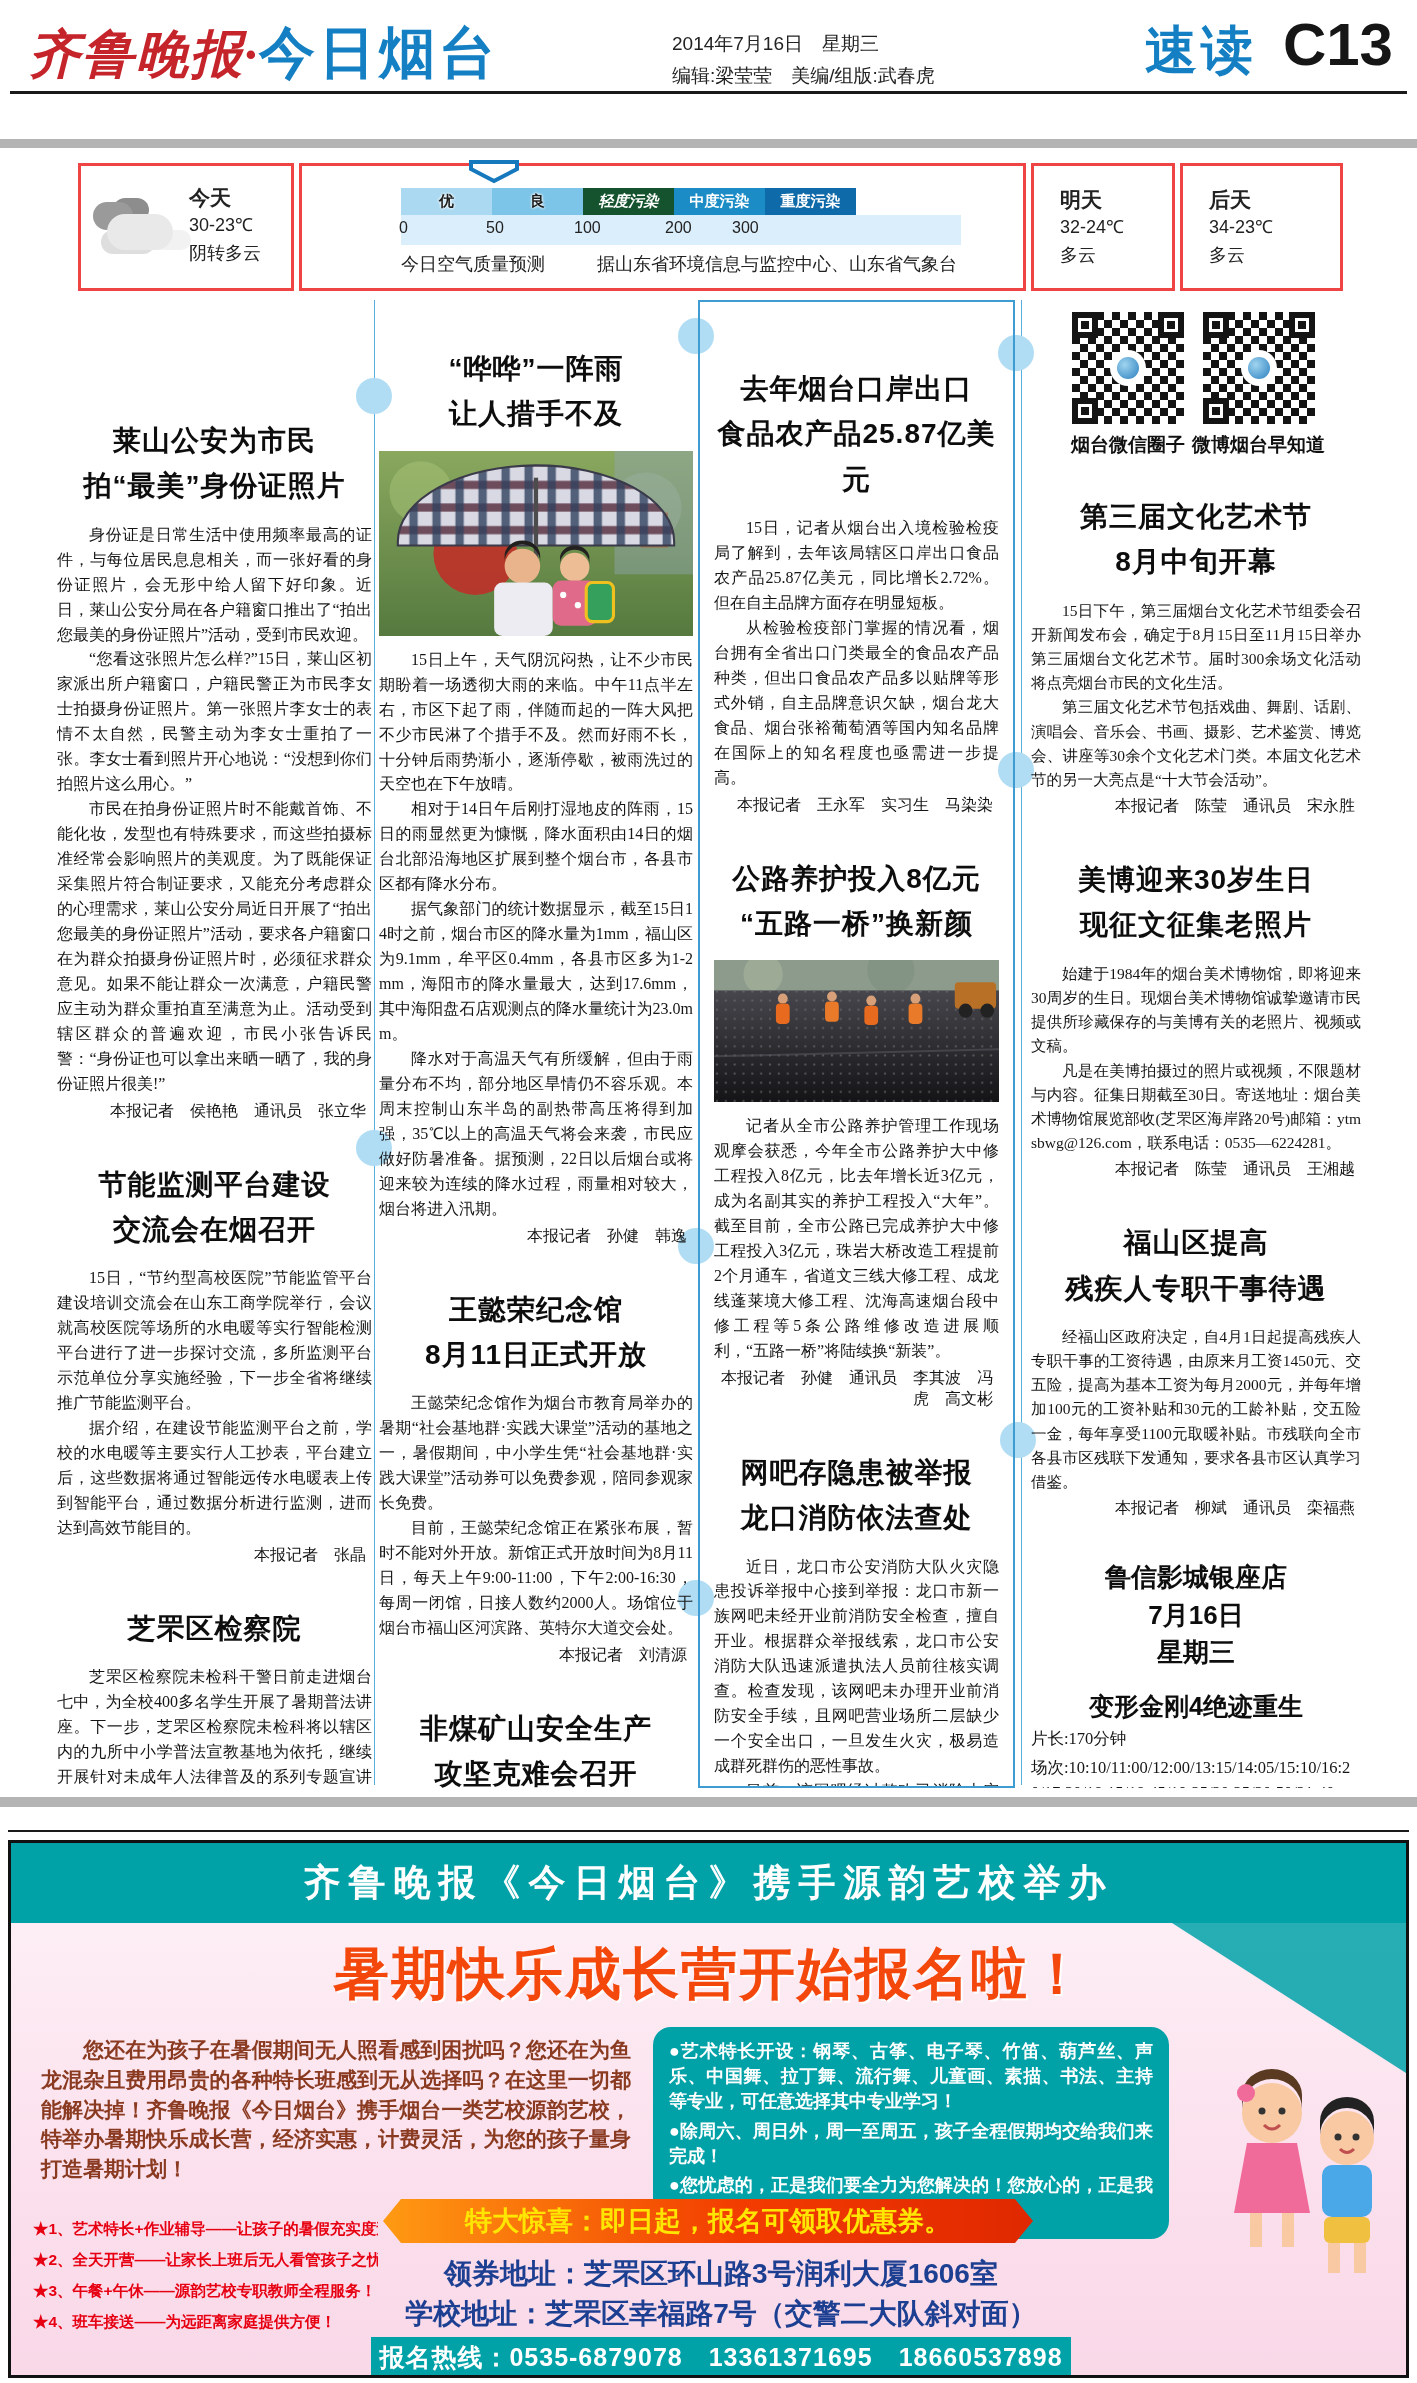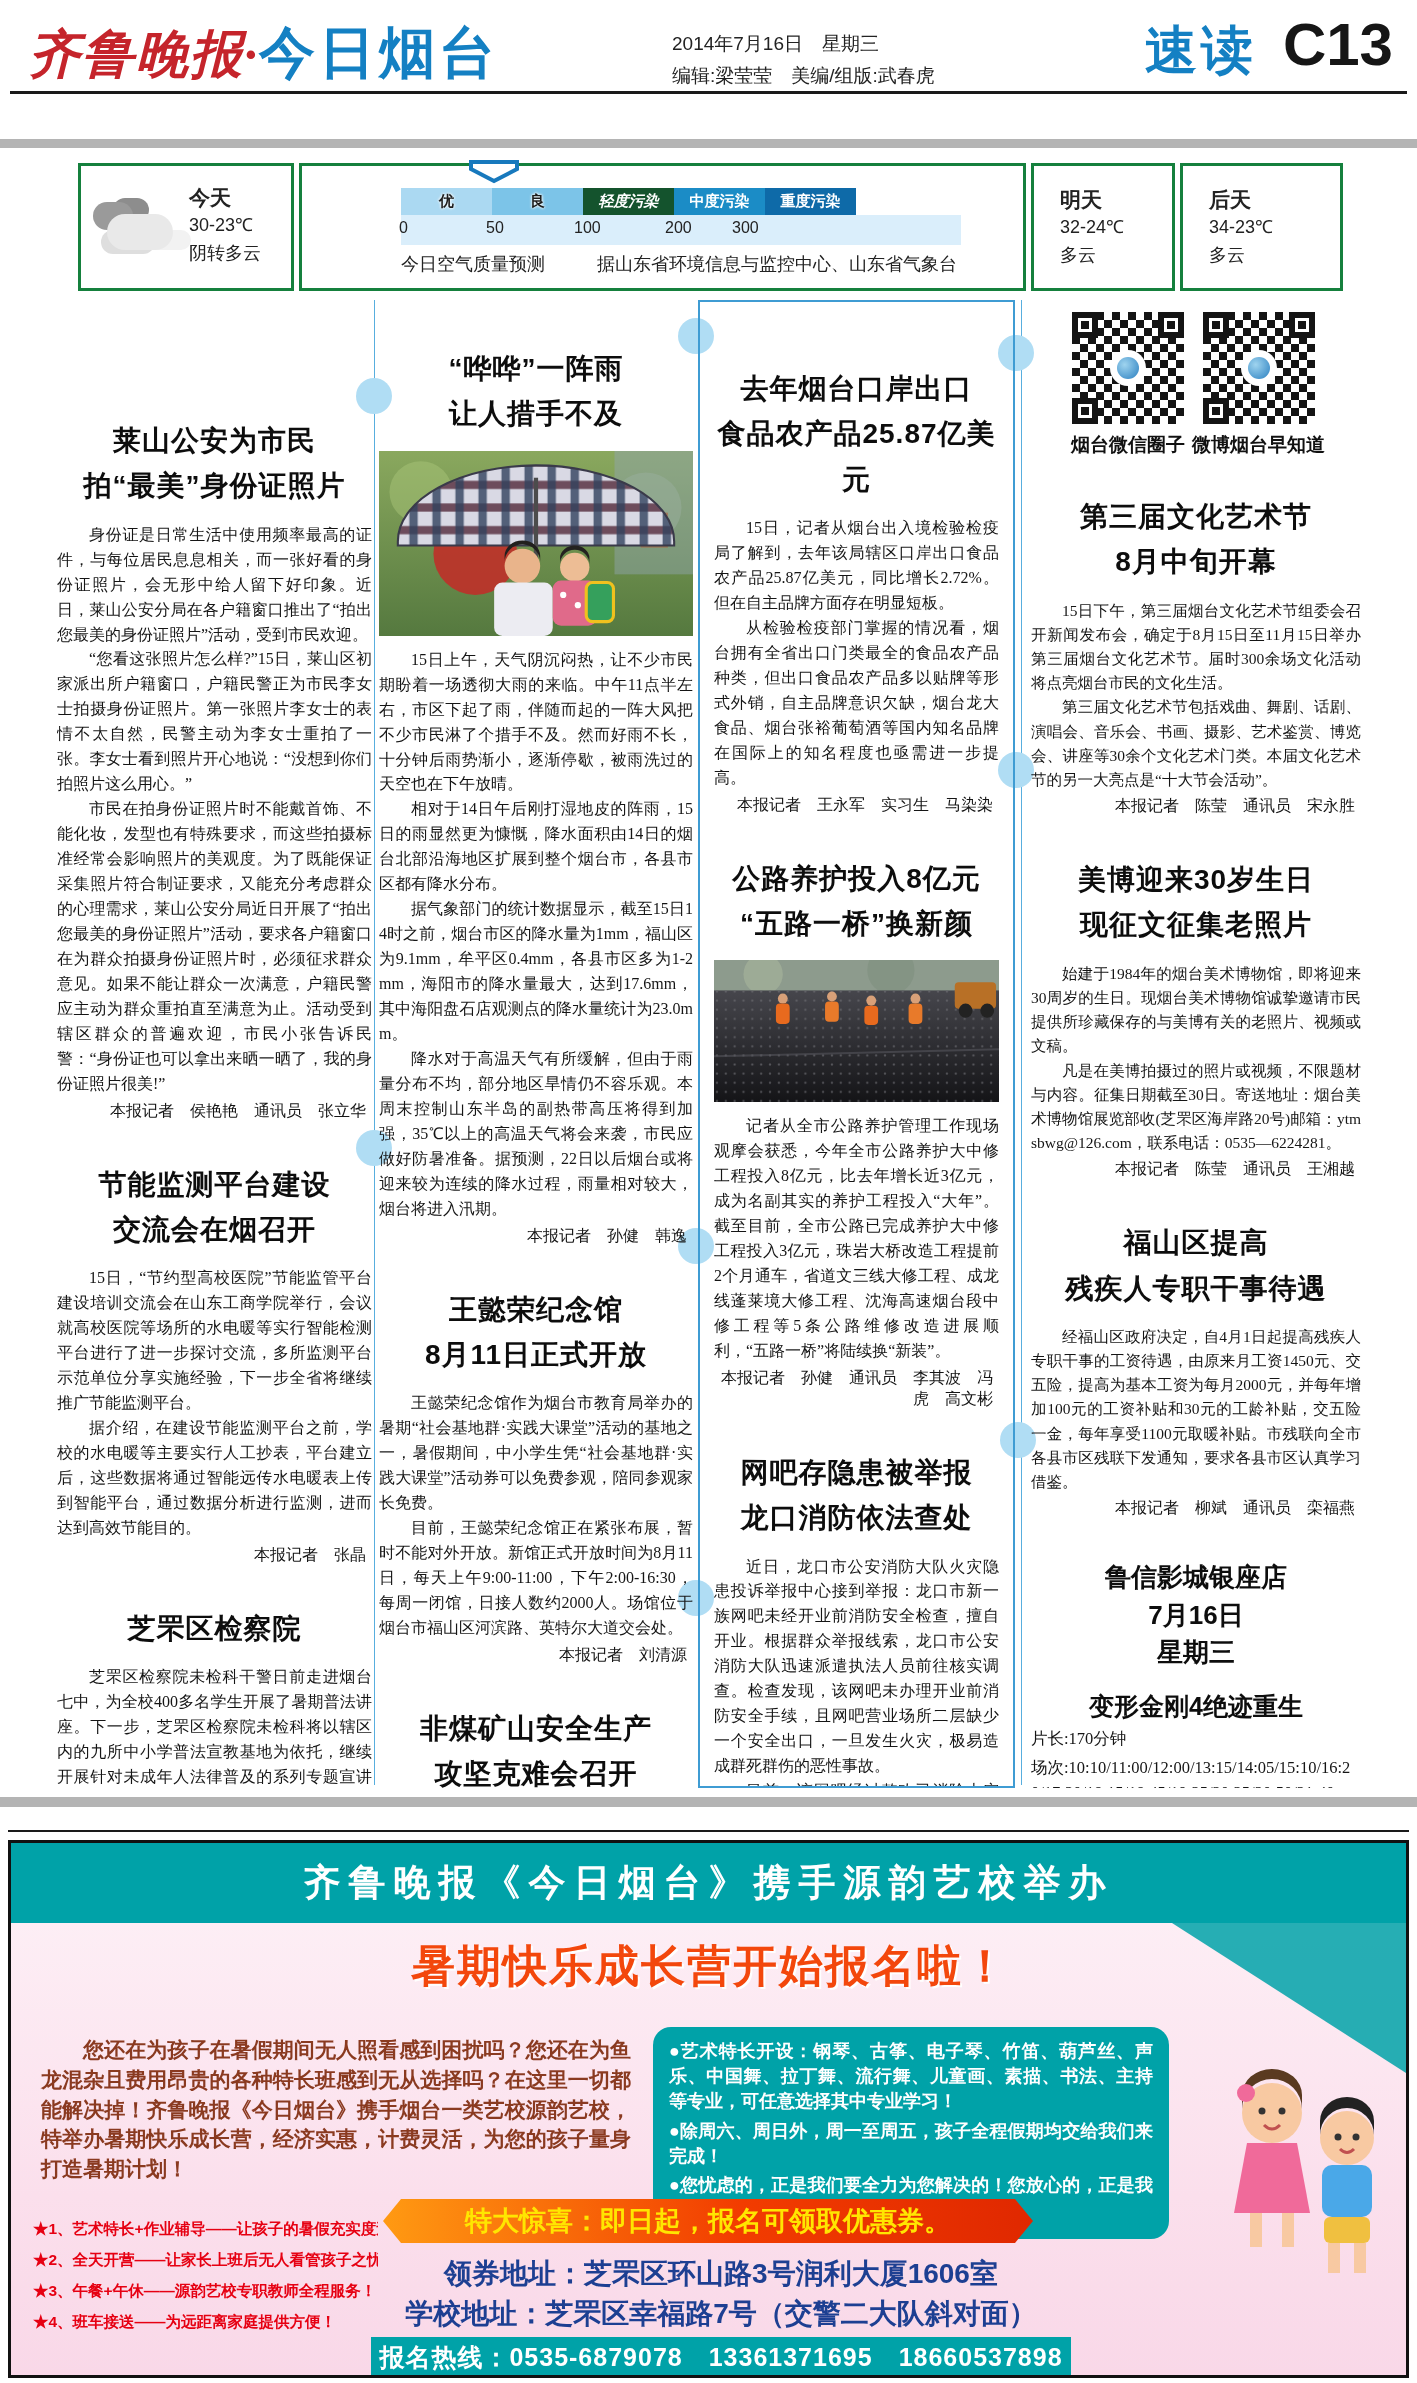--- a/index.html
+++ b/index.html
@@ -9,21 +9,21 @@
   .masthead{position:absolute;left:28px;top:16px;white-space:nowrap;}
   .brand-red{font-size:52px;font-weight:900;color:#c5242b;font-style:italic;letter-spacing:2px;
              font-family:"Liberation Serif",serif;}
   .brand-blue{font-size:56px;font-weight:900;color:#1480c3;letter-spacing:4px;}
   .head-dates{position:absolute;left:672px;top:28px;font-size:19px;line-height:1.7;color:#222;}
   .section-mark{position:absolute;right:160px;top:16px;font-size:52px;font-weight:900;color:#1480c3;letter-spacing:4px;}
   .page-no{position:absolute;right:24px;top:10px;font-size:60px;font-weight:900;color:#161616;}
   .head-rule{position:absolute;left:10px;right:10px;top:91px;height:3px;background:#1a1a1a;}
   .gray-band{position:absolute;left:0;top:139px;width:100%;height:9px;background:#b4b4b4;}
   
-  .wbox{position:absolute;top:163px;border:3px solid #15803d;background:#fff;box-sizing:border-box;height:128px;}
+  .wbox{position:absolute;top:163px;border:3px solid #ef4444;background:#fff;box-sizing:border-box;height:128px;}
   .wb-today{left:78px;width:216px;}
   .wb-aqi{left:299px;width:727px;}
   .wb-tom{left:1031px;width:144px;}
   .wb-aft{left:1180px;width:163px;}
   .wlabel{font-size:21px;font-weight:700;color:#222;}
   .wtext{font-size:18px;color:#222;line-height:1.55;}
   .wcol{position:absolute;left:108px;top:18px;}
   .wcol2{position:absolute;left:26px;top:20px;}
   .cloud{position:absolute;left:12px;top:34px;width:88px;height:56px;}
   .cloud .c1{position:absolute;left:0;top:2px;width:40px;height:28px;background:#9a9a9a;border-radius:20px;
@@ -81,21 +81,21 @@
   .black-rule2{position:absolute;left:8px;right:8px;top:1830px;height:2px;background:#1a1a1a;}
   
   .ad{position:absolute;left:8px;top:1840px;width:1401px;height:538px;border:3px solid #111;
       box-sizing:border-box;background:#fbe3ee;overflow:hidden;}
   .ad-top{height:80px;background:#00a2a8;color:#fff;font-size:37px;font-weight:900;letter-spacing:8px;
           text-align:center;line-height:80px;}
   .ad-main{position:relative;height:455px;
            background:linear-gradient(180deg,#fdeef5 0%,#fbdfec 60%,#f9d8e8 100%);}
   .ad-corner{position:absolute;right:0;top:0;width:300px;height:150px;background:#00a2a8;opacity:.85;
              clip-path:polygon(100% 0,100% 100%,22% 0);}
-  .ad-headline{position:absolute;left:3px;right:0;top:14px;text-align:center;font-size:44px;font-weight:900;
+  .ad-headline{position:absolute;left:3px;right:0;top:14px;text-align:center;font-size:56px;font-weight:900;
                color:#f3470c;letter-spacing:2px;text-shadow:2px 2px 0 #fff;}
   .ad-intro{position:absolute;left:30px;top:112px;width:590px;font-size:21px;font-weight:700;color:#8a3a20;
             line-height:1.42;text-align:justify;text-indent:2em;}
   .ad-bullets{position:absolute;left:642px;top:104px;width:516px;box-sizing:border-box;background:#00a2a8;
               border-radius:18px;padding:12px 16px;color:#fff;}
   .ad-bullets p{margin:0 0 4px 0;font-size:18px;font-weight:700;line-height:1.4;text-align:justify;}
   .kids{position:absolute;right:4px;top:120px;width:200px;height:240px;}
   .ad-promo{position:absolute;left:372px;top:276px;width:650px;height:44px;line-height:44px;text-align:center;
             background:linear-gradient(90deg,#ff9a12,#f23c00 55%,#e02800);color:#ffe600;font-size:27px;font-weight:700;
             clip-path:polygon(0 50%,18px 0,calc(100% - 18px) 0,100% 50%,calc(100% - 18px) 100%,18px 100%);}

